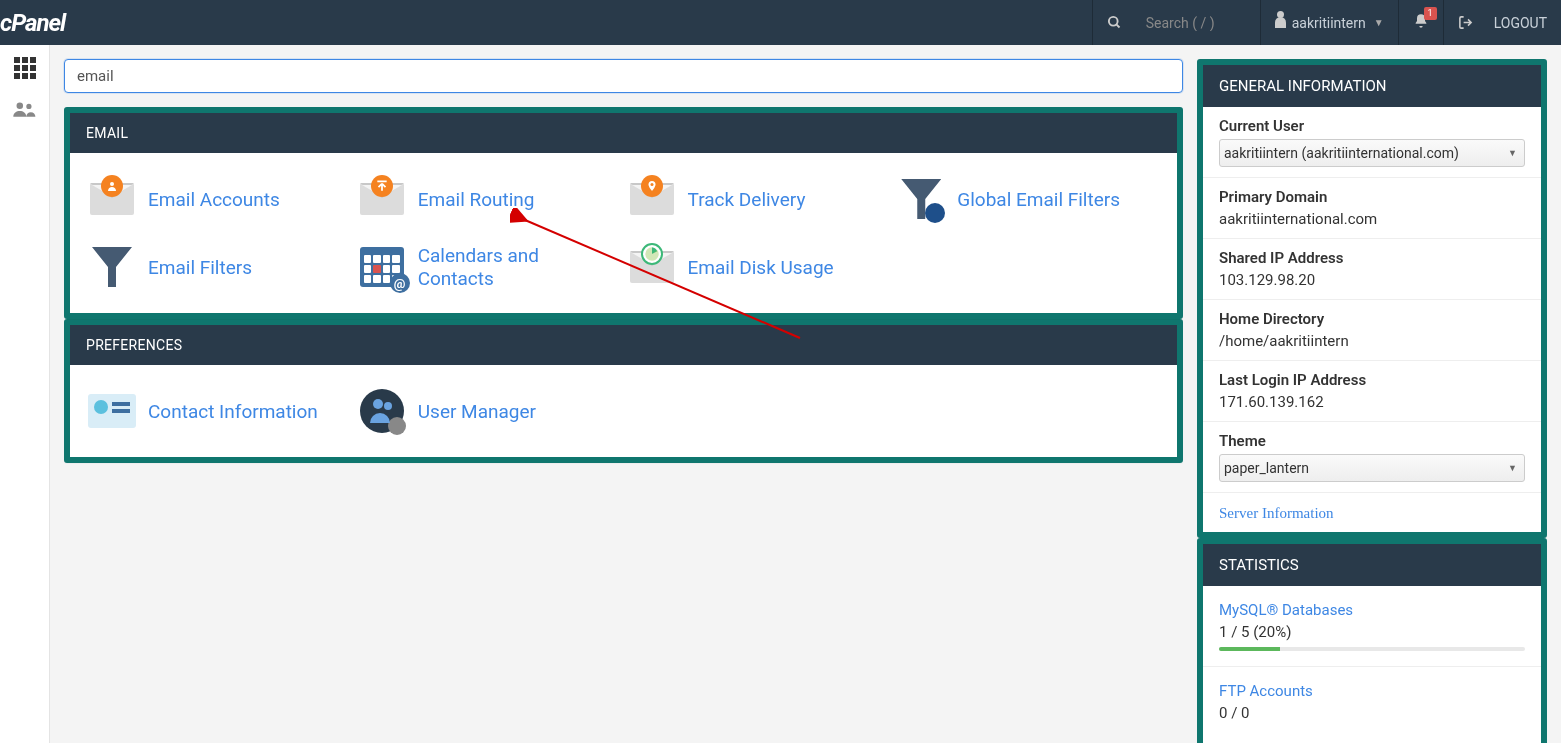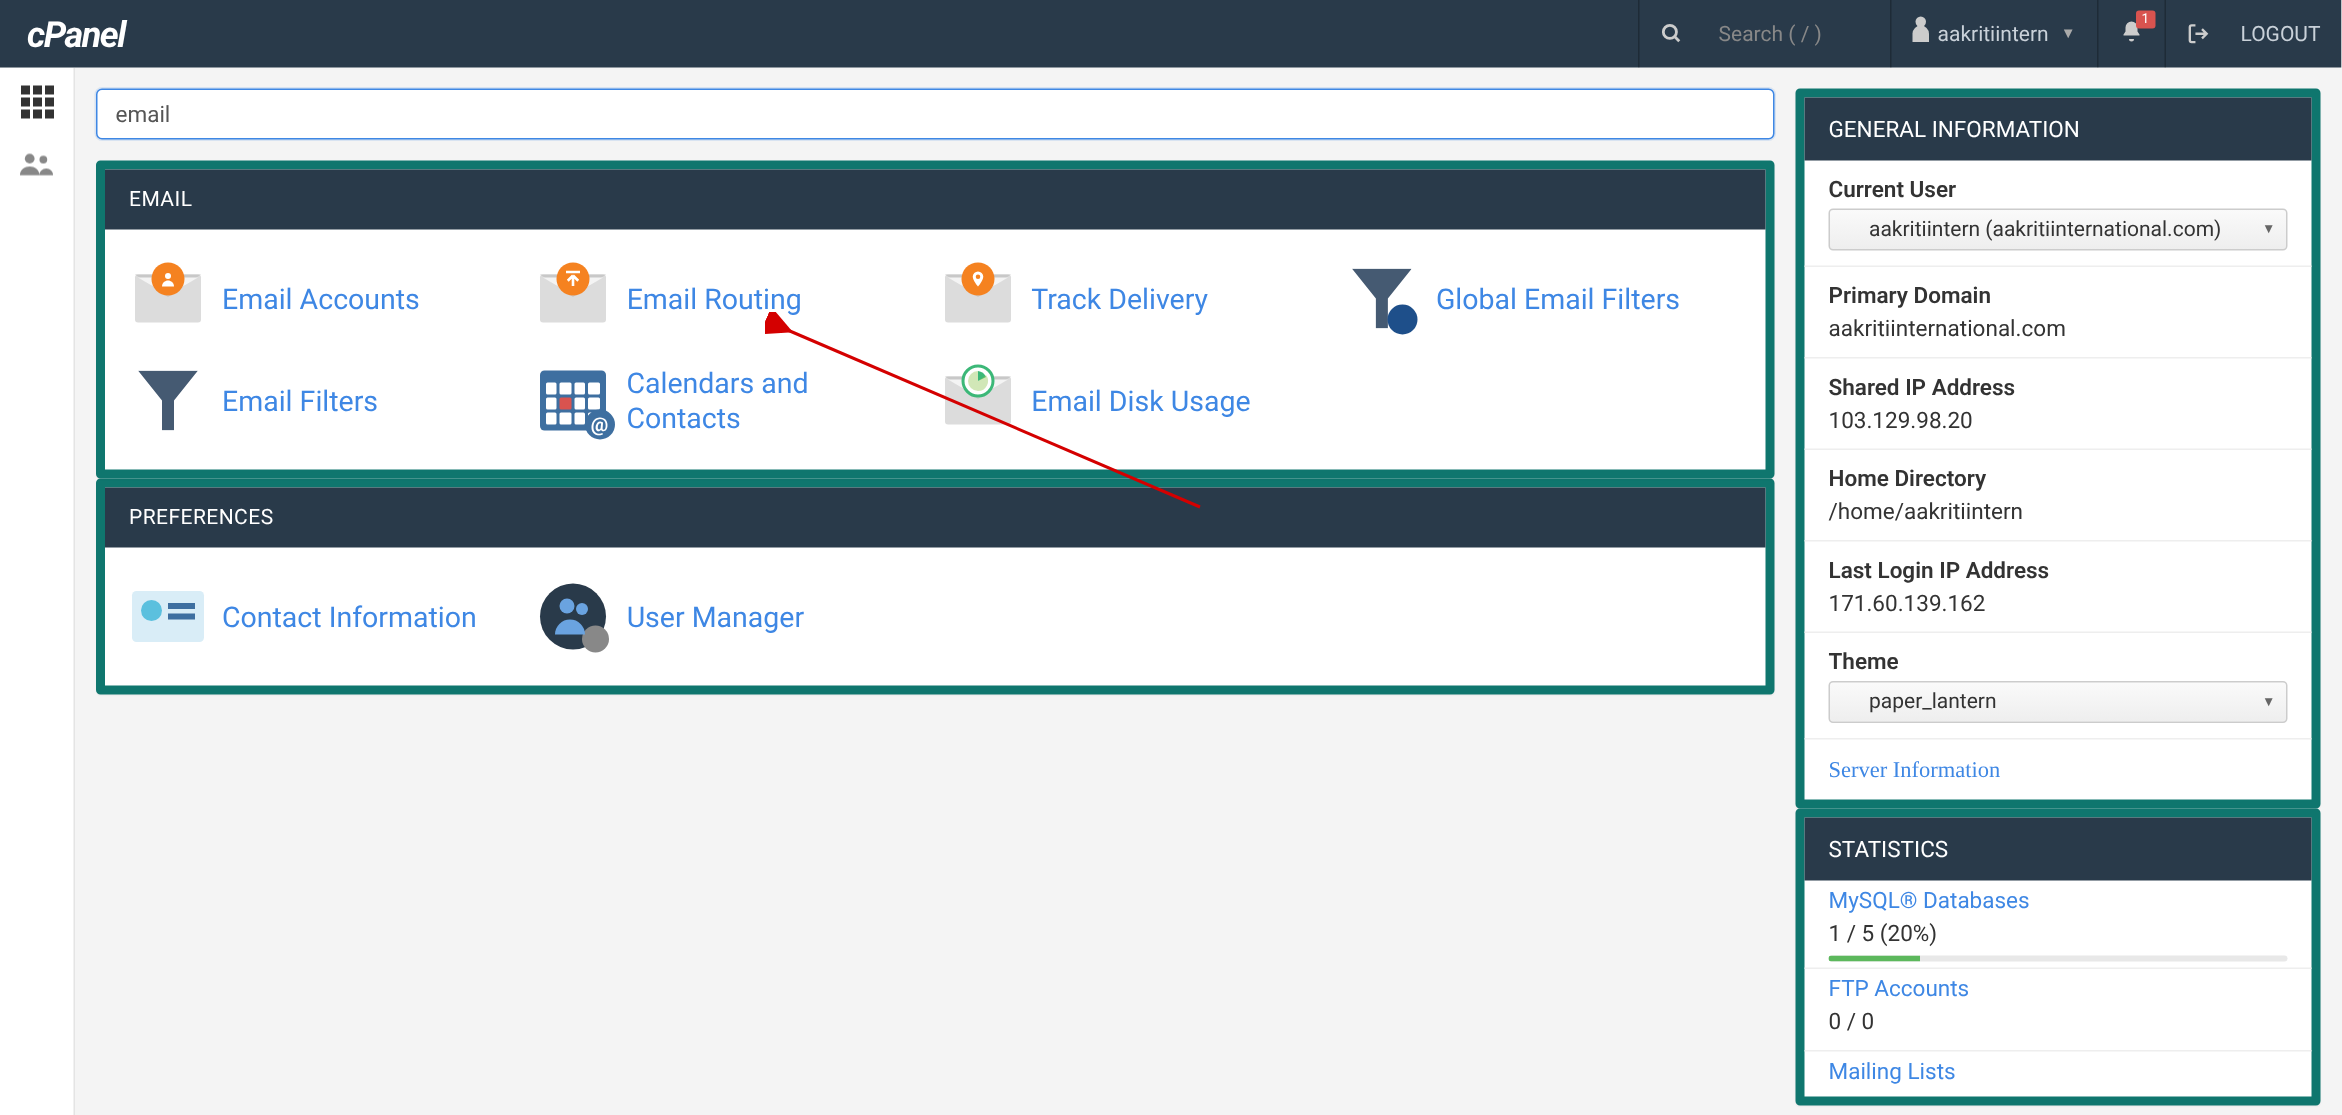--- a/index.html
+++ b/index.html
@@ -1,20 +1,20 @@
 <!DOCTYPE html>
 <html><head>
 <meta charset="utf-8">
 <style>
 * { margin: 0; padding: 0; box-sizing: border-box; font-family: -apple-system, BlinkMacSystemFont, "Segoe UI", Roboto, "Helvetica Neue", Arial, sans-serif; }
 body { background: #f4f4f4; color: #333; }
 
 
 .header { background: #293a4a; height: 45px; display: flex; align-items: center; justify-content: space-between; color: #fff; }
-.header-left { display: flex; align-items: flex-end; padding-left: 18px; }
+.header-left { display: flex; align-items: flex-end; }
 .logo { font-style: italic; font-weight: bold; font-size: 24px; color: #fff; letter-spacing: -1px; }
 .header-right { display: flex; align-items: stretch; height: 100%; }
 .hr-sect { display: flex; align-items: center; padding: 0 14px; border-left: 1px solid rgba(0,0,0,0.25); color: #c9d1d9; font-size: 14px; cursor: pointer; }
 .search-input { background: transparent; border: none; color: #f97316; outline: none; font-size: 14px; width: 100px; margin-left: 24px; }
 .search-input::placeholder { color: #888; }
 .caret { margin-left: 8px; font-size: 10px; color: #aaa; }
 .bell-wrap { position: relative; }
 .badge { position: absolute; top: -6px; right: -8px; background: #d9534f; color: #fff; font-size: 9px; padding: 1px 4px; border-radius: 2px; line-height: 1.2; }
 
 
@@ -64,26 +64,26 @@
 .users-ico::before{content:'';position:absolute;top:10px;left:13px;width:10px;height:10px;border-radius:50%;background:#6aa3e0;box-shadow:10px 2px 0 -1px #6aa3e0;}
 .users-ico::after{content:'';position:absolute;bottom:10px;left:10px;width:20px;height:10px;border-radius:10px 10px 0 0;background:#6aa3e0;}
 .gear-ov{position:absolute;bottom:-2px;right:-2px;width:18px;height:18px;border-radius:50%;background:#888;}
 
 
 .info-row { padding: 10px 16px; border-bottom: 1px solid #eee; }
 .info-row:last-child { border-bottom: none; }
 .info-label { font-weight: 600; font-size: 15px; margin-bottom: 4px; color: #333; }
 .info-value { font-size: 15px; color: #333; }
 .info-link { color: #3e87e4; cursor: pointer; font-size: 15px; font-family: Liberation Serif, serif; }
-.sel { width: 100%; height: 28px; border: 1px solid #ccc; background: linear-gradient(#fafafa,#eee); border-radius: 3px; padding: 0 26px; font-size: 14px; color: #333; appearance: none; position: relative; }
+.sel { width: 100%; height: 28px; border: 1px solid #ccc; background: linear-gradient(#fafafa,#eee); border-radius: 3px; padding: 0 4px; font-size: 14px; color: #333; appearance: none; position: relative; }
 .sel-wrap { position: relative; }
 .sel-wrap::after { content: '▼'; position: absolute; right: 8px; top: 50%; transform: translateY(-50%); font-size: 9px; color: #666; pointer-events: none; }
 
 
-.stat-row { padding: 4px 16px; border-bottom: 1px solid #eee; }
+.stat-row { padding: 15px 16px; border-bottom: 1px solid #eee; }
 .stat-row:last-child{border-bottom:none;}
 .stat-label { color: #3e87e4; font-size: 15px; margin-bottom: 4px; cursor: pointer; }
 .stat-val { font-size: 15px; color: #333; margin-bottom: 6px; }
 .prog { width: 100%; height: 4px; background: #e8e8e8; border-radius: 2px; overflow: hidden; }
 .prog-fill { height: 100%; background: #5cb85c; }
 
 
 .arrow-svg { position: absolute; pointer-events: none; }
 
 .user-ico{display:inline-block;width:11px;height:11px;background:#ccc;border-radius:50% 50% 0 0;position:relative;margin-right:6px;}

